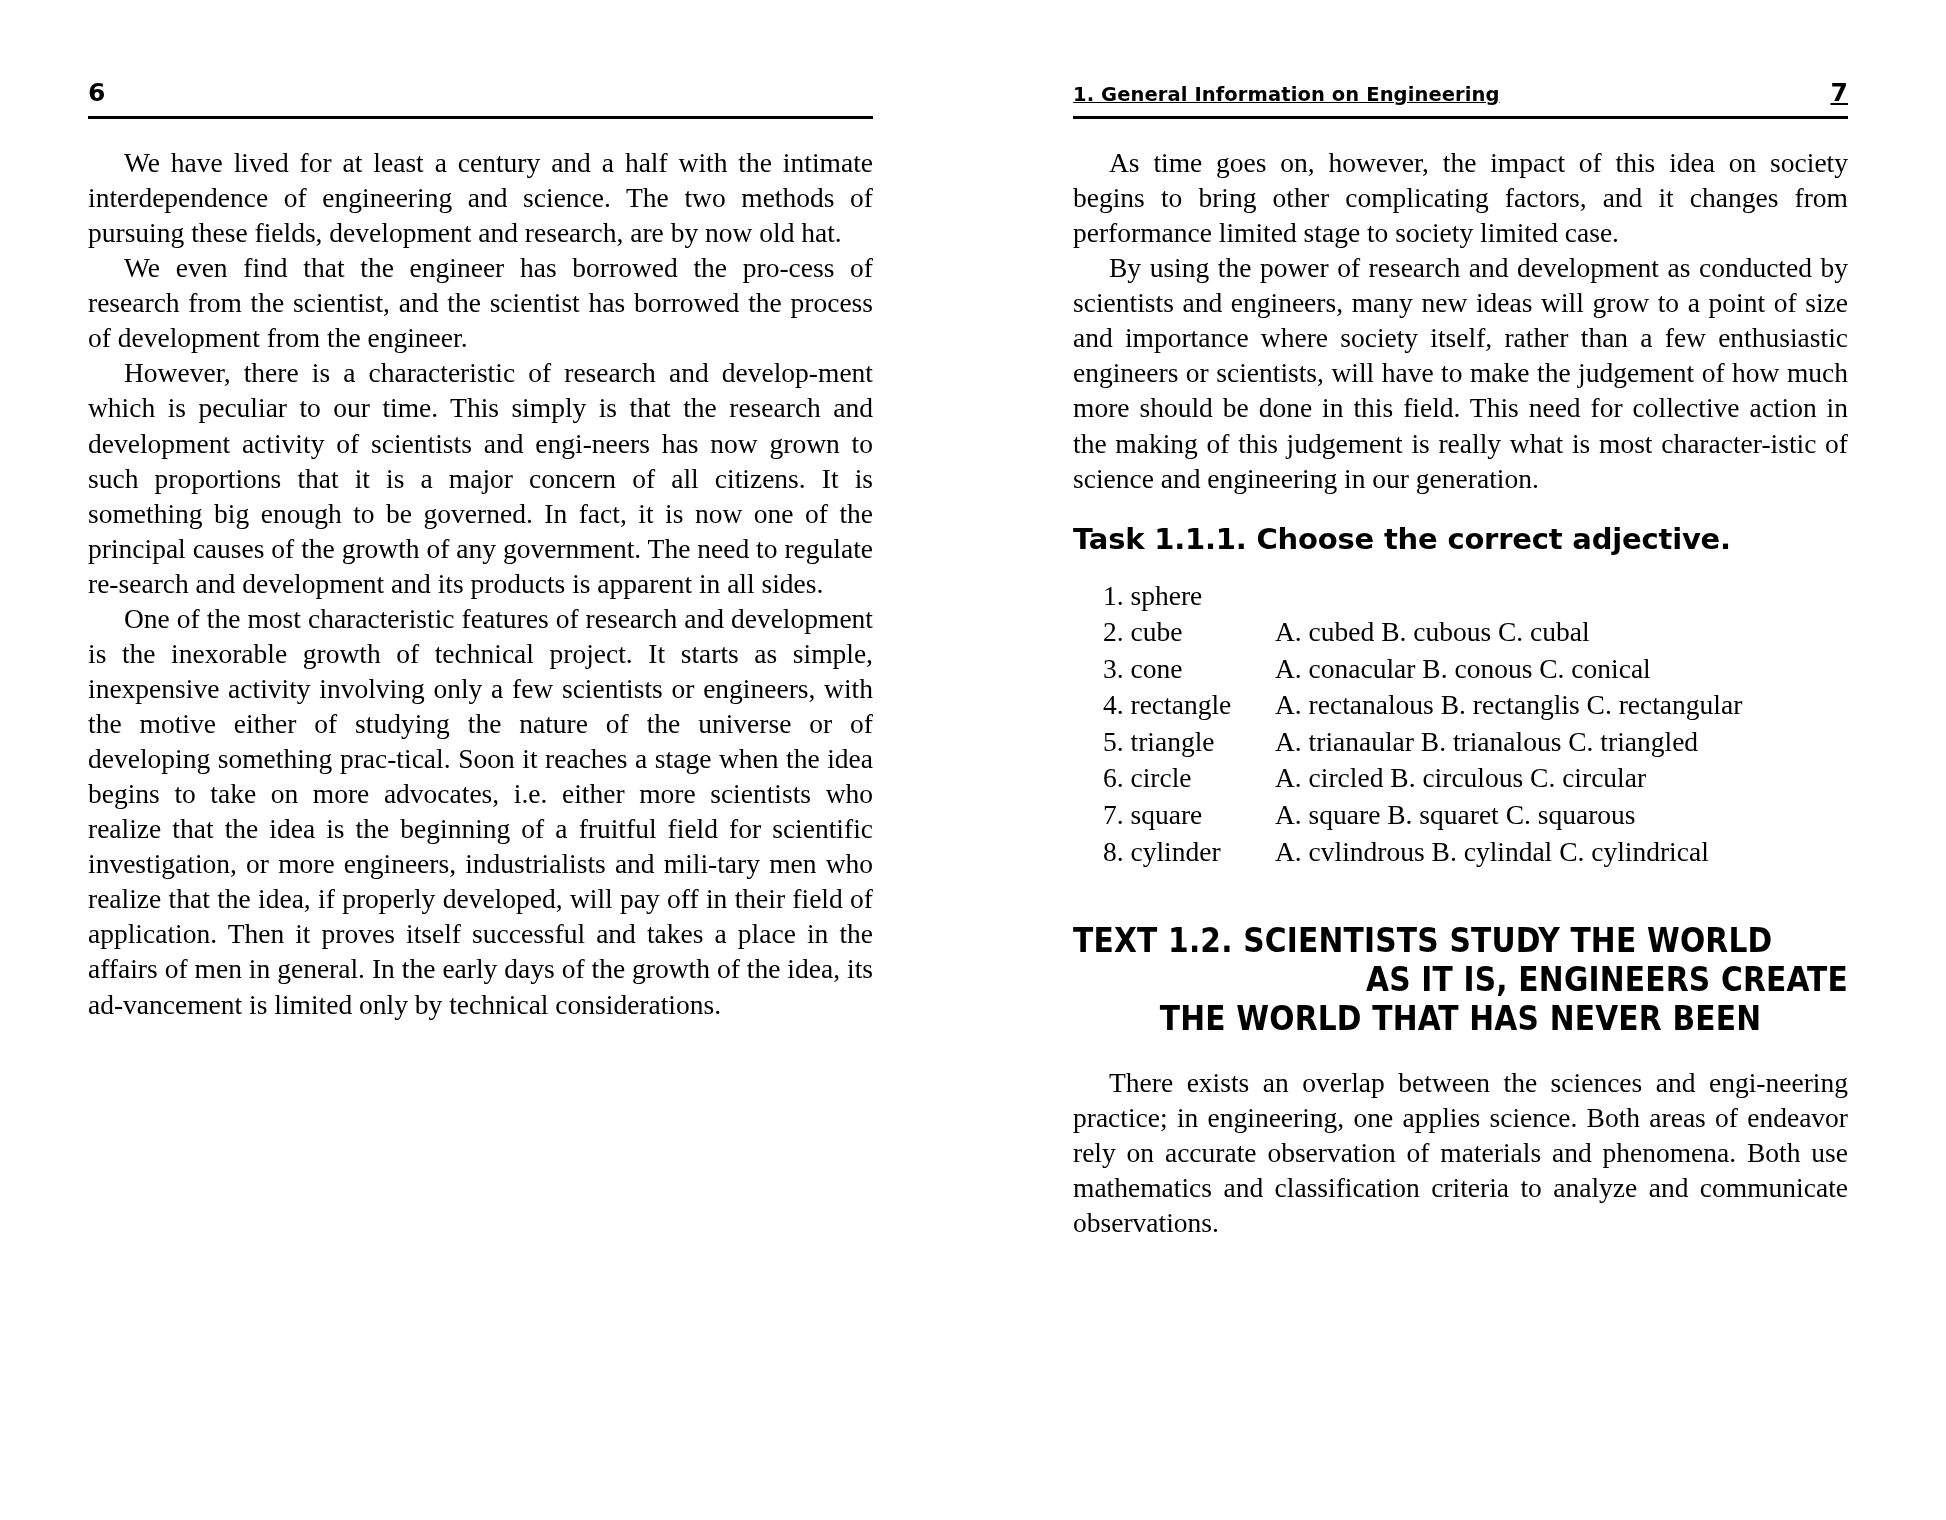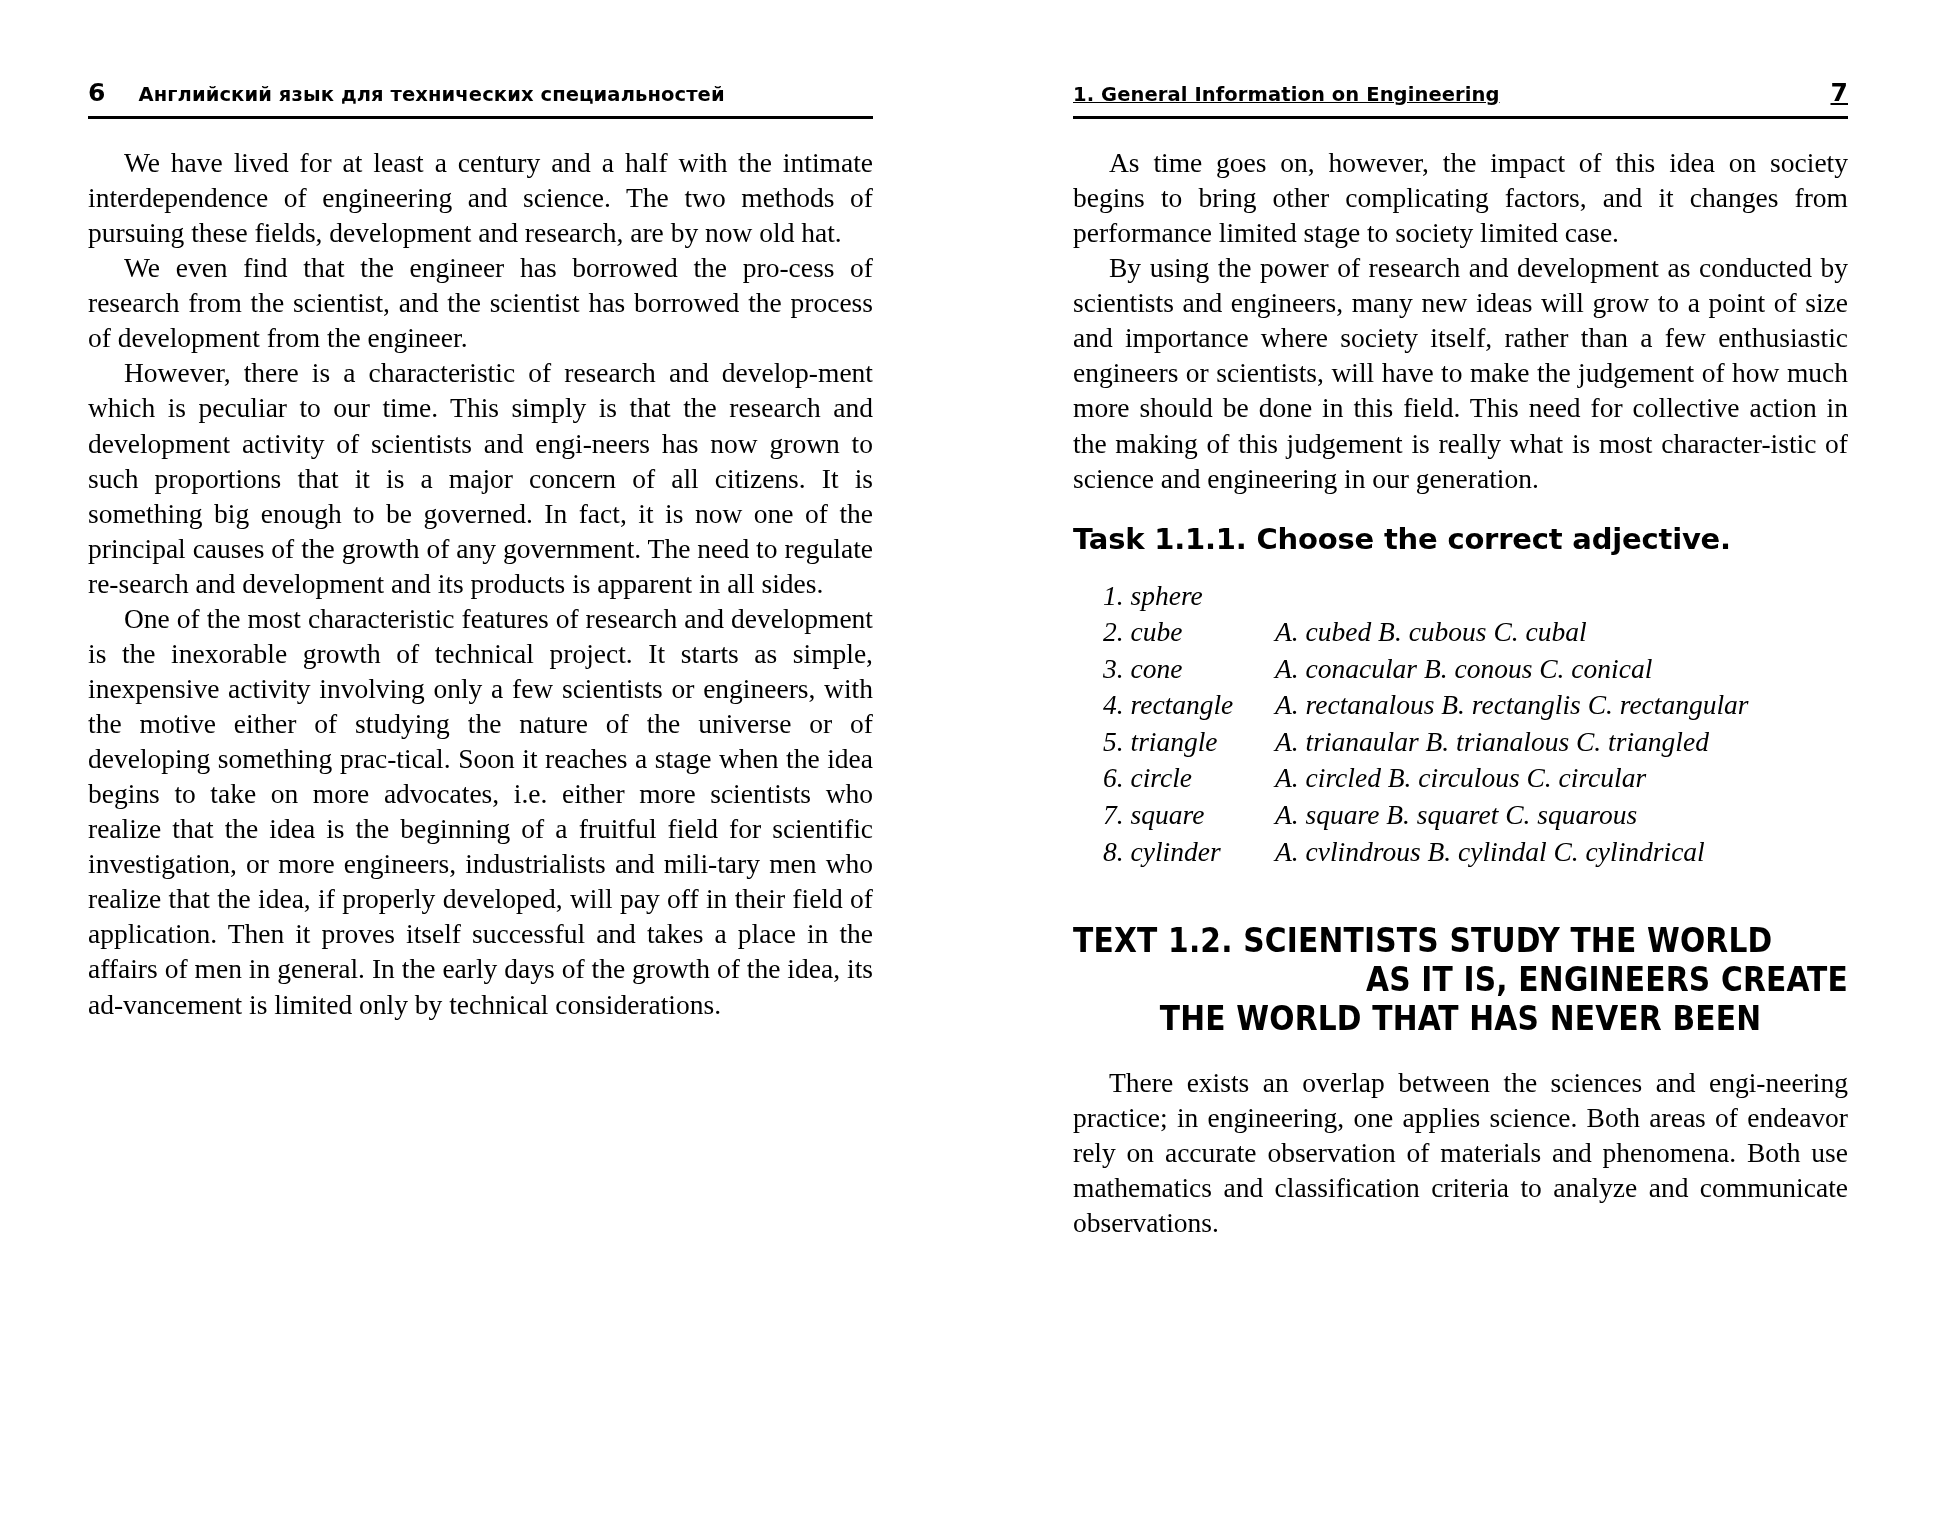--- a/index.html
+++ b/index.html
@@ -91,21 +91,20 @@
   }
 
   
   .ex-list {
     margin: 0 0 0 30px;
     font-size: 27.5px;
     line-height: 1.33;
   }
   .ex-row {
     display: flex;
-    font-style: italic;
   }
   .ex-term {
     width: 172px;
     flex: 0 0 172px;
     white-space: nowrap;
   }
   .ex-opts {
     flex: 1;
   }
 
@@ -132,21 +131,20 @@
 </style>
 </head>
 <body>
 
 <div class="spread">
 
   <div class="page page-left">
 
     <div class="runhead runhead-left">
       <span class="folio">6</span>
-      <span class="title">Английский язык для технических специальностей</span>
     </div>
 
     <div class="body-col">
       <p class="indent">We have lived for at least a century and a half with the intimate interdependence of engineering and science. The two methods of pursuing these fields, development and research, are by now old hat.</p>
       <p class="indent">We even find that the engineer has borrowed the pro-cess of research from the scientist, and the scientist has borrowed the process of development from the engineer.</p>
       <p class="indent">However, there is a characteristic of research and develop-ment which is peculiar to our time. This simply is that the research and development activity of scientists and engi-neers has now grown to such proportions that it is a major concern of all citizens. It is something big enough to be governed. In fact, it is now one of the principal causes of the growth of any government. The need to regulate re-search and development and its products is apparent in all sides.</p>
       <p class="indent">One of the most characteristic features of research and development is the inexorable growth of technical project. It starts as simple, inexpensive activity involving only a few scientists or engineers, with the motive either of studying the nature of the universe or of developing something prac-tical. Soon it reaches a stage when the idea begins to take on more advocates, i.e. either more scientists who realize that the idea is the beginning of a fruitful field for scientific investigation, or more engineers, industrialists and mili-tary men who realize that the idea, if properly developed, will pay off in their field of application. Then it proves itself successful and takes a place in the affairs of men in general. In the early days of the growth of the idea, its ad-vancement is limited only by technical considerations.</p>
     </div>
 
   </div>

